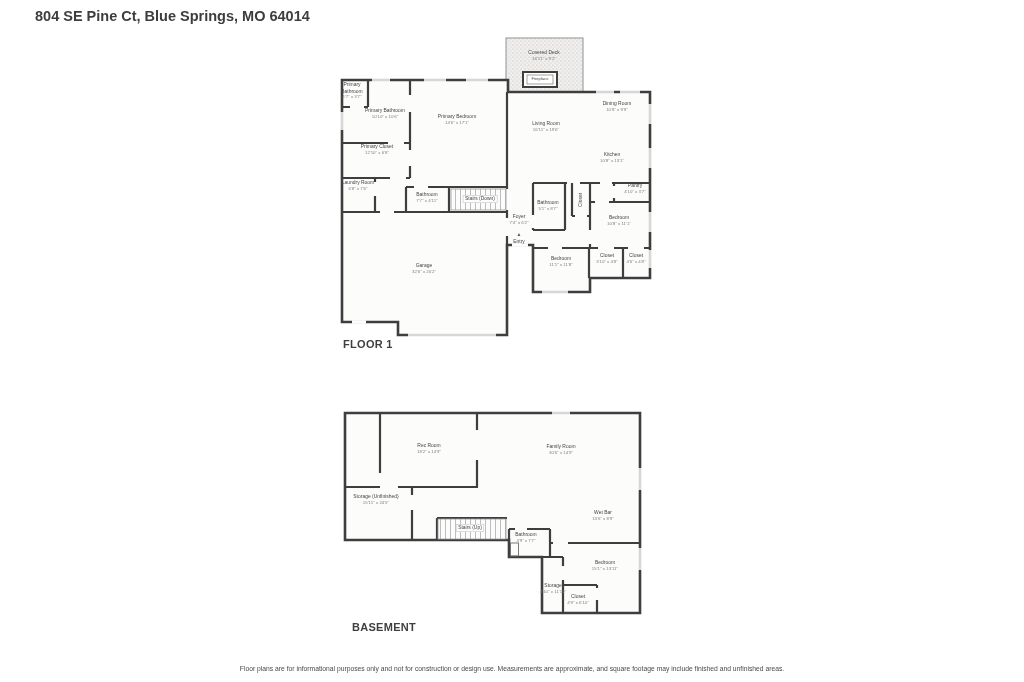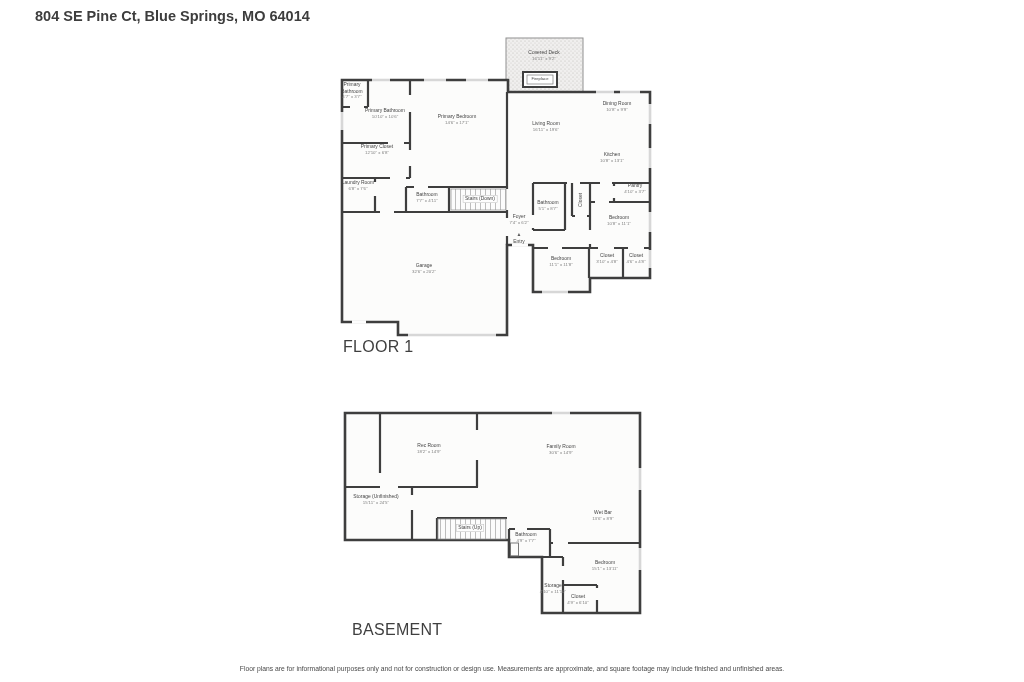--- a/index.html
+++ b/index.html
@@ -11,21 +11,21 @@
               white-space:nowrap;text-align:center;color:#454545;line-height:1.3;z-index:3;}
   .plan-label .rn{font-size:9px;}
   .plan-label .rd{font-size:8px;color:#808080;}
   .plan-label.sm .rn{font-size:7.5px;}
   .plan-label.wrap{width:58px;}
   .plan-label.wrap .rn{white-space:normal;}
   .plan-label.vert{transform:translate(-50%,-50%) rotate(-90deg) scale(0.55);}
   .plan-label.onhatch{background:#fdfdfd;padding:0 3px;border:0.5px solid #c2c2c2;}
   .entry-icon{position:absolute;transform:translate(-50%,-50%) scale(0.55);
               font-size:9px;color:#5a5a5a;z-index:3;}
-  .section-label{position:absolute;font-size:16px;font-weight:normal;color:#3f3f3f;
+  .section-label{position:absolute;font-size:11px;font-weight:bold;color:#3f3f3f;
                  letter-spacing:0.3px;z-index:3;}
   .disclaimer{position:absolute;left:0;top:664px;width:1024px;text-align:center;
               font-size:9px;color:#4a4a4a;transform:scale(0.75);transform-origin:512px 50%;}
 </style>
 </head>
 <body>
 
 <div class="page">
 
   <div class="title">804 SE Pine Ct, Blue Springs, MO 64014</div>

